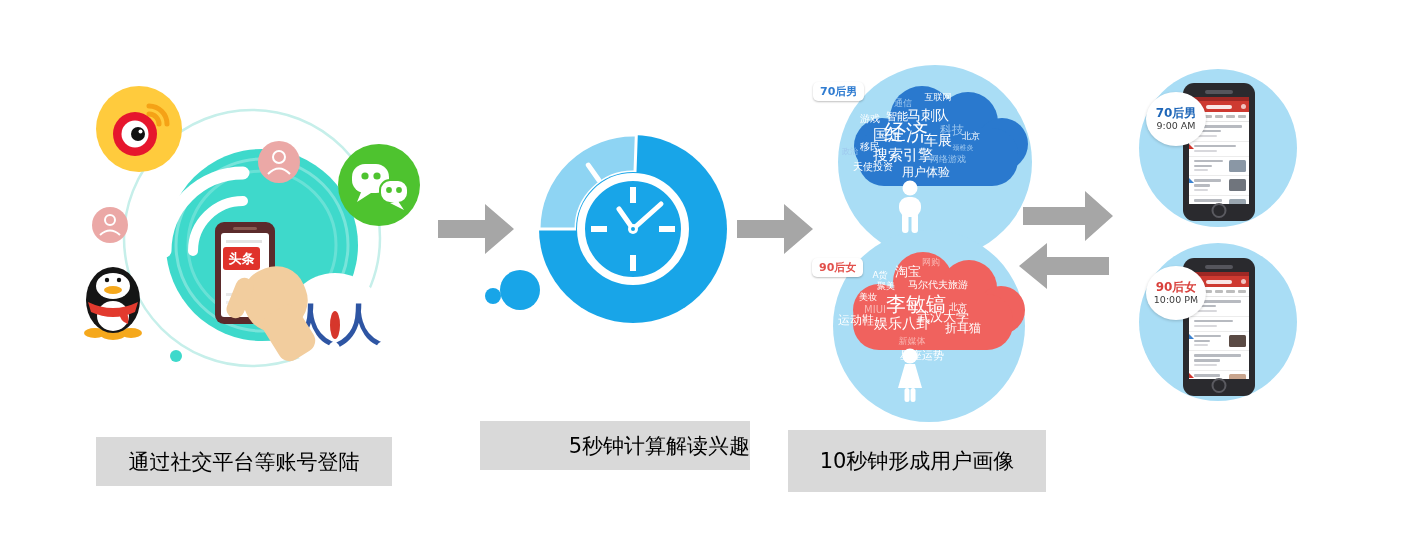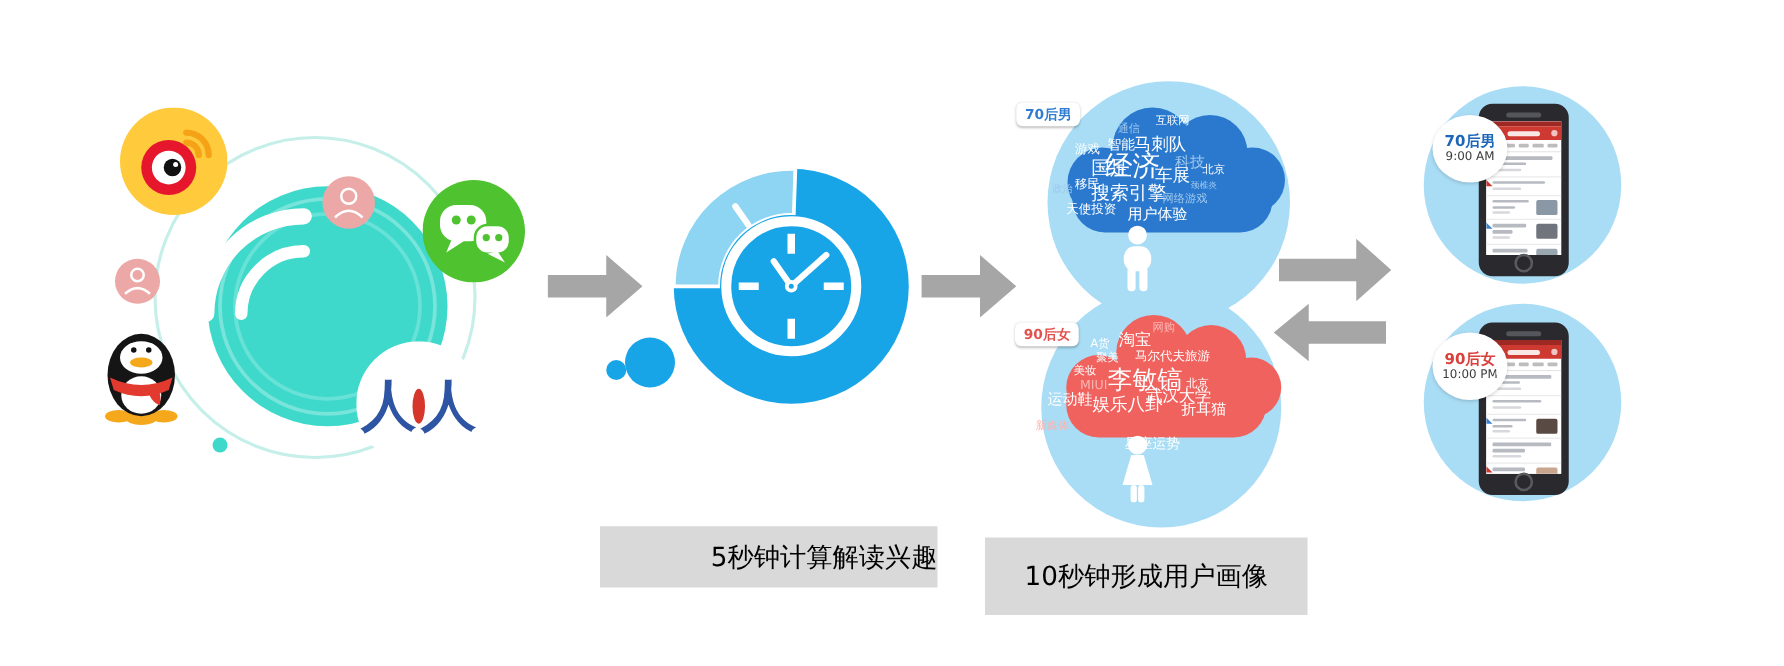--- a/index.html
+++ b/index.html
@@ -148,20 +148,33 @@
       </svg>
     </div>
     <div class="avatar" style="left:37px;top:152px;width:36px;height:36px;">
       <svg width="36" height="36" viewBox="0 0 36 36" fill="none" stroke="#FFFFFF" stroke-width="2">
         <circle cx="18" cy="13" r="5"></circle>
           <path d="M8 28 Q18 19 28 28"></path>
       </svg>
     </div>
 
     
+    <div class="abs" style="left:150px;top:160px;width:130px;height:165px;">
+      <div class="abs" style="left:10px;top:7px;width:60px;height:102px;background:#5B2B2B;border-radius:9px;z-index:4;"></div>
+      <div class="abs" style="left:28px;top:12px;width:24px;height:3px;background:#8a5a50;border-radius:2px;z-index:5;"></div>
+      <div class="abs" style="left:16px;top:18px;width:48px;height:84px;background:#FFFFFF;border-radius:3px;z-index:5;">
+        <div style="position:absolute;left:5px;top:7px;width:36px;height:3px;background:#E3E3E3;"></div>
+        <div style="position:absolute;left:5px;top:60px;width:36px;height:3px;background:#E9E9E9;"></div>
+        <div style="position:absolute;left:5px;top:68px;width:26px;height:3px;background:#EFEFEF;"></div>
+      </div>
+      <div class="toutiao-badge" style="left:18px;top:32px;width:37px;height:23px;">头条</div>
+      <div class="abs" style="left:38px;top:52px;width:64px;height:64px;background:#F2CD9E;border-radius:46%;transform:rotate(-22deg);z-index:6;"></div>
+      <div class="abs" style="left:26px;top:62px;width:18px;height:42px;background:#F2CD9E;border-radius:9px;transform:rotate(22deg);z-index:6;"></div>
+      <div class="abs" style="left:64px;top:92px;width:40px;height:52px;background:#F2CD9E;border-radius:12px;transform:rotate(-32deg);z-index:6;"></div>
+    </div>
   </div>
 
   <div class="arrow r1" style="left:438px;top:204px;width:76px;height:50px;"></div>
   <div class="arrow r1" style="left:737px;top:204px;width:76px;height:50px;"></div>
   <div class="arrow r2" style="left:1023px;top:191px;width:90px;height:50px;"></div>
   <div class="arrow l1" style="left:1019px;top:243px;width:90px;height:46px;"></div>
 
   <svg class="abs" style="left:483px;top:130px;" width="260" height="205" viewBox="0 0 260 205">
     <circle cx="150" cy="99" r="94" fill="#18A5E8"></circle>
     <path d="M56,99 A94,94 0 0 1 153.3,5.1 L152,42 A57,57 0 0 0 93,99 Z" fill="#8ED4F3" stroke="#FFFFFF" stroke-width="3"></path>
@@ -232,21 +245,21 @@
       <span class="cloud-word" style="left: 886px; top: 286px; font-size: 9px;">聚美</span>
       <span class="cloud-word" style="left: 938px; top: 285px; font-size: 10px;">马尔代夫旅游</span>
       <span class="cloud-word" style="left: 868px; top: 297px; font-size: 9px;">美妆</span>
       <span class="cloud-word dim" style="left: 875px; top: 309px; font-size: 10px;">MIUI</span>
       <span class="cloud-word" style="left: 916px; top: 304px; font-size: 20px;">李敏镐</span>
       <span class="cloud-word" style="left: 958px; top: 307px; font-size: 9px;">北京</span>
       <span class="cloud-word" style="left: 856px; top: 320px; font-size: 12px;">运动鞋</span>
       <span class="cloud-word" style="left: 902px; top: 324px; font-size: 14px;">娱乐八卦</span>
       <span class="cloud-word" style="left: 943px; top: 317px; font-size: 13px;">武汉大学</span>
       <span class="cloud-word" style="left: 963px; top: 328px; font-size: 12px;">折耳猫</span>
-      <span class="cloud-word dim" style="left: 842px; top: 341px; font-size: 9px; text-align: right;">新媒体</span>
+      <span class="cloud-word dim" style="left: 912px; top: 341px; font-size: 9px; text-align: right;">新媒体</span>
       <span class="cloud-word" style="left: 922px; top: 339px; font-size: 11px; margin-top: 16px;">星座运势</span>
     </div>
 
   <div class="cloud-tag" style="left:813px;top:82px;color:#2F7CD1;">70后男</div>
   <div class="cloud-tag" style="left:812px;top:258px;color:#E2514C;">90后女</div>
 
   <svg class="person-svg" style="left:891px;top:180px;" width="38" height="54" viewBox="0 0 38 54">
     <g fill="#FFFFFF">
       <circle cx="19" cy="8" r="7.5"></circle>
       <rect x="8" y="17" width="22" height="20" rx="9"></rect>
@@ -386,20 +399,23 @@
 
   <div class="bubble" style="left:1146px;top:92px;">
     <div class="bl" style="color: rgb(30, 102, 184);">70后男</div>
     <div class="bt">9:00 AM</div>
   </div>
   <div class="bubble" style="left:1146px;top:266px;">
     <div class="bl" style="color: rgb(217, 65, 60);">90后女</div>
     <div class="bt">10:00 PM</div>
   </div>
 
+  <div class="caption" style="left:96px;top:437px;width:296px;height:49px;">
+      <div class="cap-line">通过社交平台等账号登陆</div>
+    </div>
   <div class="caption" style="left:480px;top:421px;width:270px;height:49px;align-items:flex-end;">
       <div class="cap-line">5秒钟计算解读兴趣</div>
     </div>
   <div class="caption" style="left:788px;top:430px;width:258px;height:62px;">
       <div class="cap-line">10秒钟形成用户画像</div>
     </div>
 
 </div>
 
 </body></html>

